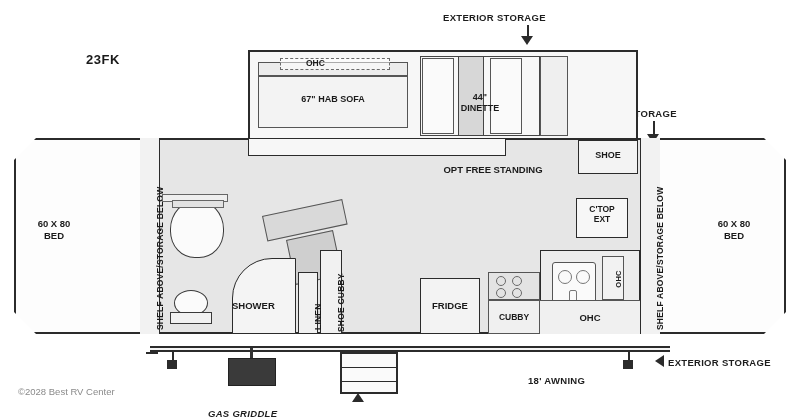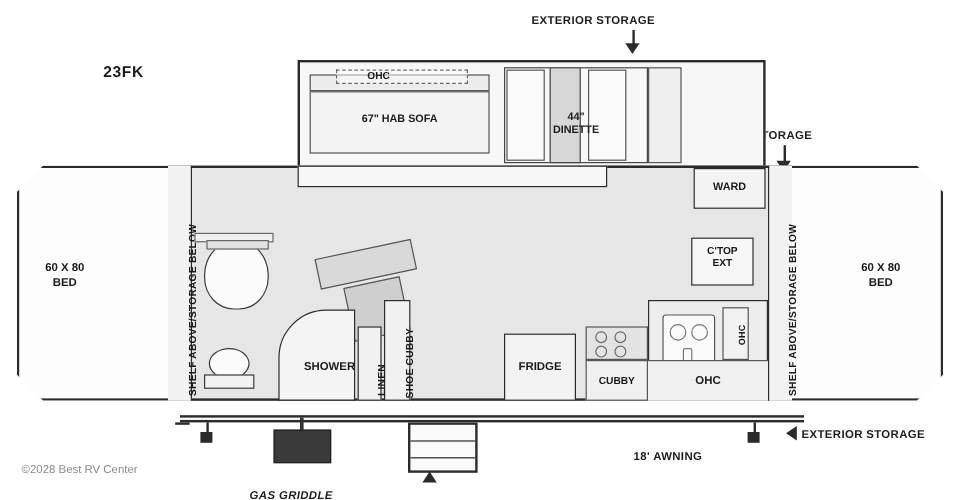--- a/index.html
+++ b/index.html
@@ -109,21 +109,21 @@
   #ent-txt { position:absolute; left:272px; top:196px; width:80px; text-align:center; font-size:8.5px; font-weight:700; line-height:10.5px; }
   #fireplace { position:absolute; left:286px; top:240px; width:48px; height:46px; background:#cfcfcf; border:1px solid #555; transform:rotate(-12deg); transform-origin:0 0; }
 
   
   #cubby { position:absolute; left:320px; top:250px; width:22px; height:84px; background:#f1f1f1; border:1px solid #2b2b2b; }
   
   #linen { position:absolute; left:298px; top:272px; width:20px; height:62px; background:#f1f1f1; border:1px solid #2b2b2b; }
 
   
   #shower { position:absolute; left:232px; top:258px; width:64px; height:76px; background:#f4f4f4; border:1px solid #2b2b2b; border-top-left-radius:40px; }
-  #shower-label { position:absolute; left:232px; top:300px; width:64px; text-align:right; font-size:9.5px; font-weight:700; }
+  #shower-label { position:absolute; left:232px; top:300px; width:64px; text-align:left; font-size:9.5px; font-weight:700; }
 
   
   #tub { position:absolute; left:170px; top:200px; width:54px; height:58px; border:1.5px solid #3a3a3a; border-radius:50% 50% 46% 46%; background:#fbfbfb; }
   #tub-bar { position:absolute; left:172px; top:200px; width:52px; height:8px; background:#e2e2e2; border:1px solid #666; }
   #toilet { position:absolute; left:174px; top:290px; width:34px; height:26px; border:1.5px solid #3a3a3a; border-radius:50%; background:#fbfbfb; }
   #toilet-tank { position:absolute; left:170px; top:312px; width:42px; height:12px; border:1.5px solid #3a3a3a; background:#f2f2f2; }
   #vanity { position:absolute; left:162px; top:194px; width:66px; height:8px; background:#efefef; border:1px solid #666; }
 
   
   #frame-line { position:absolute; left:150px; top:346px; width:520px; height:6px; border-top:2px solid #2b2b2b; border-bottom:2px solid #2b2b2b; background:#f4f4f4; }
@@ -199,23 +199,24 @@
   <div id="main"></div>
   <div id="shelf-left"></div>
   <div id="shelf-right"></div>
 
   <div class="vtext" style="left:155px; top:330px; transform:rotate(-90deg);">SHELF ABOVE/STORAGE BELOW</div>
   <div class="vtext" style="left:655px; top:330px; transform:rotate(-90deg);">SHELF ABOVE/STORAGE BELOW</div>
 
   <div id="theatre-bar"></div>
 
   <div id="ward"></div>
-  <div id="ward-label">WARD</div>
+  <div id="ward-label">SHOE</div>
 
   <div id="fst">
+    <div>OPT FREE STANDING</div>
   </div>
 
   <div id="ctop"></div>
   <div id="ctop-label">
     <div>C'TOP</div>
     <div>EXT</div>
   </div>
 
   <div id="kitchen"></div>
   <div id="sink"></div>

